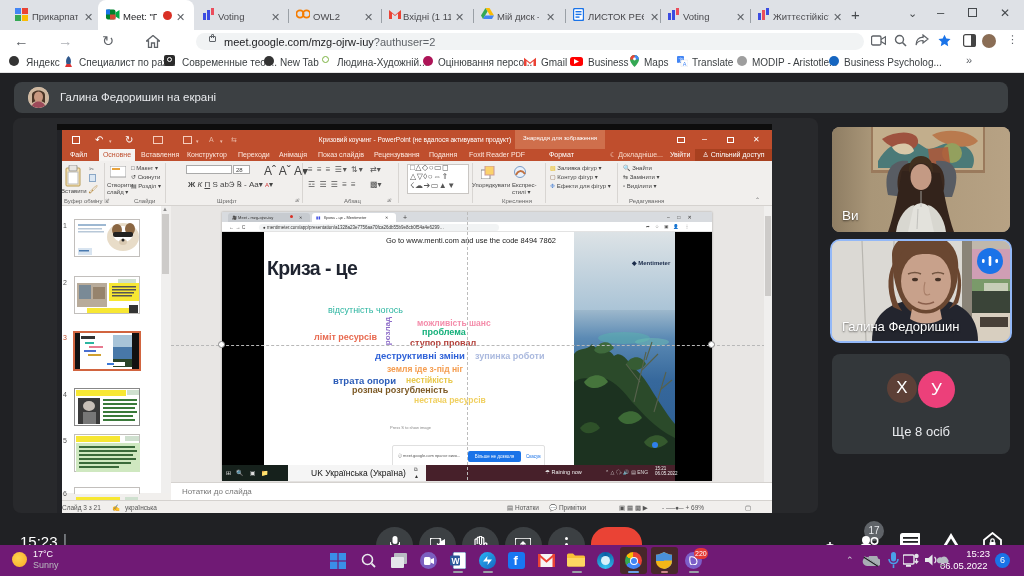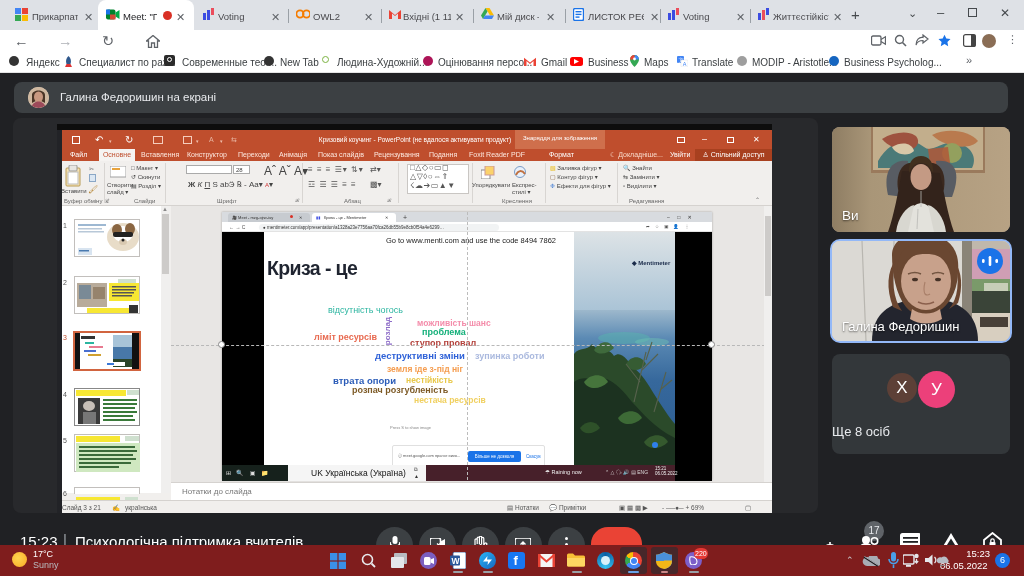--- a/index.html
+++ b/index.html
@@ -35,21 +35,21 @@
 
 .tile{border-radius:8px;overflow:hidden}
 #tile1{left:832px;top:54px;width:178px;height:105px;background:#b4a28c}
 #tile2{left:830px;top:166px;width:182px;height:104px;background:#d8d4cf;border:2px solid #93b8f7;border-radius:10px}
 #tile3{left:832px;top:281px;width:178px;height:100px;background:#33373a}
 .tlabel{color:#fff;font-size:13.5px;text-shadow:0 1px 2px rgba(0,0,0,.6)}
 
 #meetbottom{left:0;top:440px;width:1024px;height:32px;color:#fff}
 .mbtn{width:37px;height:37px;border-radius:50%;background:#3c4043;color:#fff}
 
-#taskbar{left:0;top:545px;width:1024px;height:31px;background:#7f1d1d;color:#fff}
+#taskbar{left:0;top:545px;width:1024px;height:31px;background:#701a75;color:#fff}
 </style></head>
 <body>
 <div id="stage">
 
   <div class="abs" id="tabstrip"></div>
   <div class="abs" id="activetab"></div>
 
   <svg class="abs" style="left:15px;top:8px" width="13" height="13">
       <rect x="0" y="0" width="6" height="6" fill="#4285f4"></rect>
       <rect x="7" y="0" width="6" height="6" fill="#ea4335"></rect>
@@ -151,20 +151,25 @@
   <span class="abs" style="left:937px;top:5px;font-size:13px;color:#45494d">–</span>
   <span class="abs" style="left:968px;top:8px;width:9px;height:9px;border:1.2px solid #45494d"></span>
   <span class="abs" style="left:1000px;top:6px;font-size:12px;color:#45494d">✕</span>
   <div class="abs" id="toolbar"></div>
   <span class="abs navic" style="left:14px">←</span>
   <span class="abs navic" style="left:58px;color:#aeb1b6">→</span>
   <span class="abs navic" style="left:102px">↻</span>
   <svg class="abs" style="left:146px;top:35px" width="14" height="13" viewBox="0 0 14 13">
       <path d="M7 0.5 L13.5 6 H11.5 V12.5 H8.5 V8 H5.5 V12.5 H2.5 V6 H0.5Z" fill="none" stroke="#5f6368" stroke-width="1.3"></path>
     </svg>
+  <div class="abs" id="urlpill">
+      <span style="position:absolute;left:13px;top:3px;width:7px;height:6px;border:1.2px solid #5f6368;border-radius:1px"></span>
+      <span style="position:absolute;left:15px;top:1px;width:3px;height:4px;border:1.2px solid #5f6368;border-bottom:none;border-radius:3px 3px 0 0"></span>
+      <span style="position:absolute;left:28px;top:2.5px">meet.google.com/mzg-ojrw-iuy<span style="color:#5f6368">?authuser=2</span></span>
+    </div>
   <svg class="abs" style="left:871px;top:35px" width="15" height="11" viewBox="0 0 15 11">
       <rect x="0.5" y="1" width="9.5" height="9" rx="1.5" fill="none" stroke="#5f6368" stroke-width="1.3"></rect>
       <path d="M10 4.5 L14.5 1.8 V9.2 L10 6.5" fill="none" stroke="#5f6368" stroke-width="1.3"></path>
     </svg>
   <svg class="abs" style="left:894px;top:34px" width="13" height="13" viewBox="0 0 13 13">
       <circle cx="5.5" cy="5.5" r="4" fill="none" stroke="#5f6368" stroke-width="1.4"></circle>
       <path d="M8.5 8.5 L12 12" stroke="#5f6368" stroke-width="1.6"></path>
     </svg>
   <svg class="abs" style="left:915px;top:34px" width="14" height="13" viewBox="0 0 14 13">
       <path d="M8 1 L13 5 L8 9 V6.5 C4 6.5 2 8 1 11 C1 6 4 2.8 8 3.5Z" fill="none" stroke="#5f6368" stroke-width="1.2"></path>
@@ -611,26 +616,25 @@
       <svg class="abs" style="right:11px;top:13px" width="18" height="14">
           <rect x="1" y="5" width="2.6" height="4" rx="1.3" fill="#fff"></rect>
           <rect x="7.7" y="2" width="2.6" height="10" rx="1.3" fill="#fff"></rect>
           <rect x="14.4" y="5" width="2.6" height="4" rx="1.3" fill="#fff"></rect>
         </svg>
       <span class="abs tlabel" style="left:10px;bottom:7px;font-size:13px">Галина Федоришин</span>
     </div>
     <div class="abs tile" id="tile3">
       <div class="abs" style="left:55px;top:19px;width:30px;height:30px;border-radius:50%;background:#5d4037;color:#fff;font-size:17px;text-align:center;line-height:30px">Х</div>
       <div class="abs" style="left:86px;top:17px;width:37px;height:37px;border-radius:50%;background:#ec407a;color:#fff;font-size:17px;text-align:center;line-height:37px">У</div>
-      <div class="abs" style="left:0;top:70px;width:178px;color:#e8eaed;font-size:13px">Ще 8 осіб</div>
+      <div class="abs" style="left:0;top:70px;width:178px;text-align:center;color:#e8eaed;font-size:13px">Ще 8 осіб</div>
     </div>
     <div class="abs" id="meetbottom">
       <span class="abs" style="left:20px;top:20px;font-size:15px">15:23</span>
       <span class="abs" style="left:63px;top:18px;font-size:15px;color:#9aa0a6">|</span>
-      <span class="abs" style="left:75px;top:20px;font-size:15px">Психологічна підтримка вчителів</span>
       <div class="abs mbtn" style="left:376px;top:14px"></div>
       <svg class="abs" style="left:390px;top:23px" width="10" height="14">
           <rect x="2.5" y="0" width="5" height="8" rx="2.5" fill="#fff"></rect>
           <path d="M0 6 C0 12 10 12 10 6" stroke="#fff" stroke-width="1.5" fill="none"></path>
           <rect x="4.2" y="11" width="1.6" height="3" fill="#fff"></rect>
         </svg>
       <div class="abs mbtn" style="left:419px;top:14px"></div>
       <svg class="abs" style="left:430px;top:25px" width="15" height="11">
           <rect x="0" y="0" width="10.5" height="11" rx="2" fill="none" stroke="#fff" stroke-width="1.6"></rect>
           <path d="M10.5 3.5 L15 1 V10 L10.5 7.5" fill="#fff"></path>

